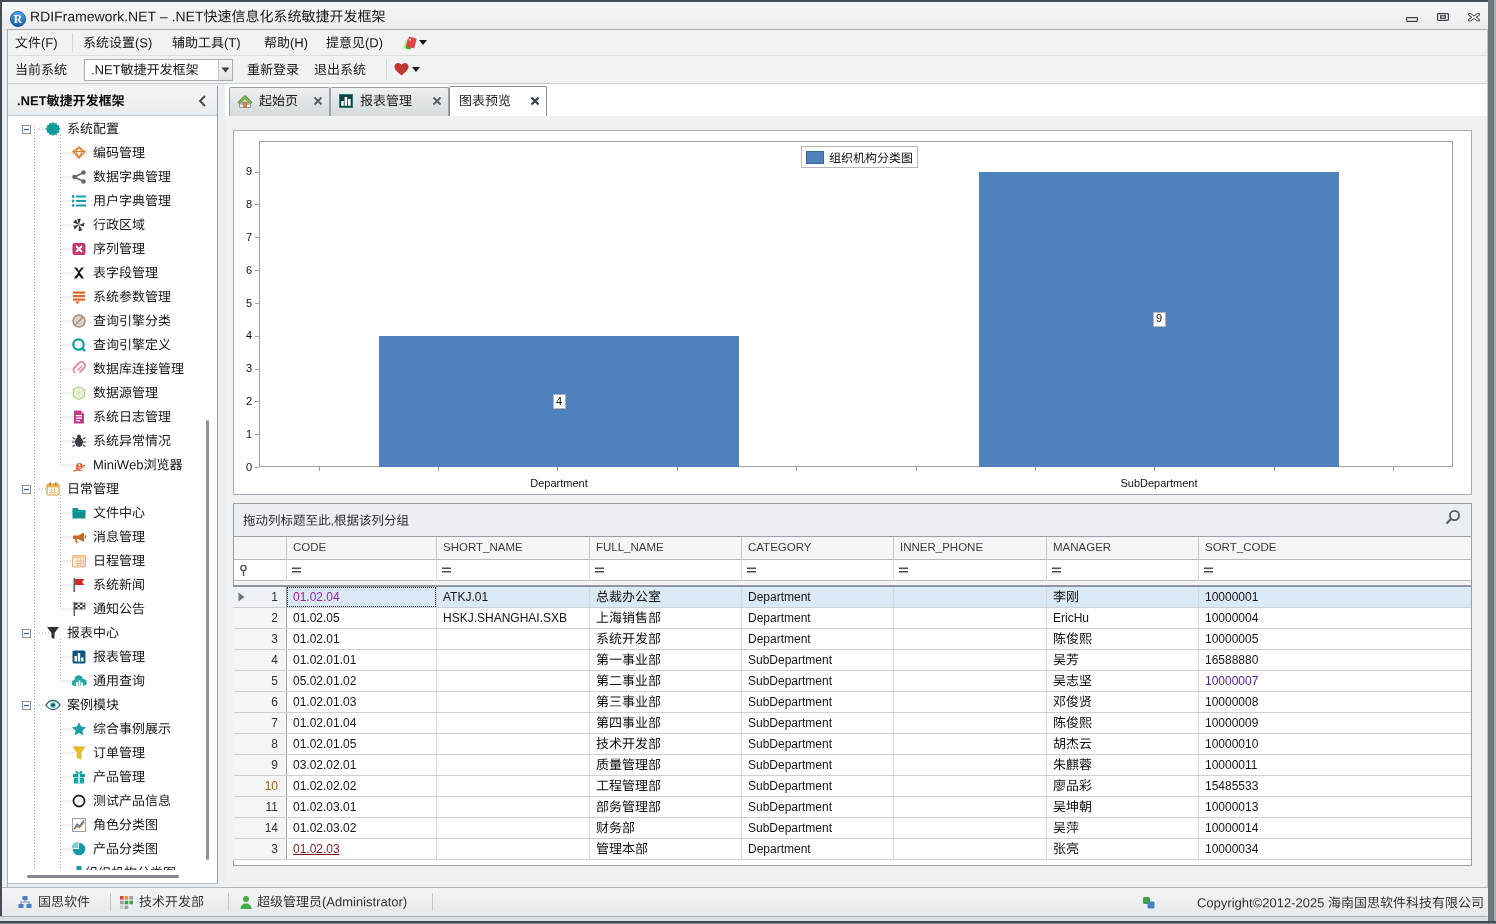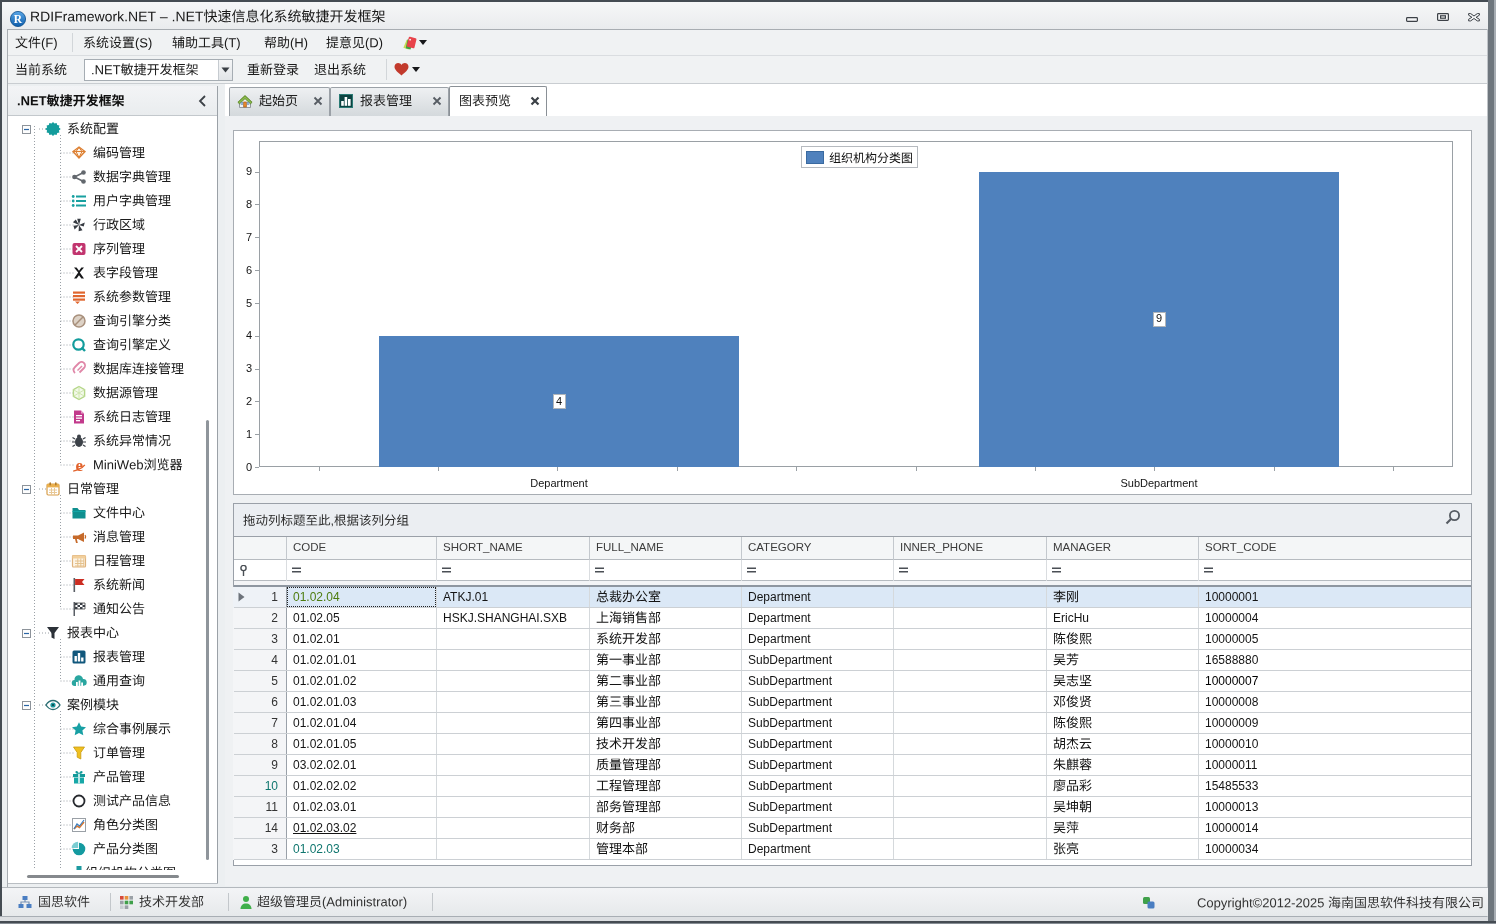--- a/index.html
+++ b/index.html
@@ -1218,21 +1218,21 @@
 <div style="position:absolute;left:233.0px;top:586.5px;width:53.0px;height:21.0px;background:#eef2f7;"></div>
 <div style="position:absolute;left:286.0px;top:586.5px;width:1.0px;height:273.0px;background:#9aa1a9;"></div>
 <div style="position:absolute;left:436.0px;top:586.5px;width:1.0px;height:273.0px;background:#d5d9dc;"></div>
 <div style="position:absolute;left:589.0px;top:586.5px;width:1.0px;height:273.0px;background:#d5d9dc;"></div>
 <div style="position:absolute;left:741.0px;top:586.5px;width:1.0px;height:273.0px;background:#d5d9dc;"></div>
 <div style="position:absolute;left:893.0px;top:586.5px;width:1.0px;height:273.0px;background:#d5d9dc;"></div>
 <div style="position:absolute;left:1046.0px;top:586.5px;width:1.0px;height:273.0px;background:#d5d9dc;"></div>
 <div style="position:absolute;left:1198.0px;top:586.5px;width:1.0px;height:273.0px;background:#d5d9dc;"></div>
 <div style="position:absolute;left:234.0px;top:606.5px;width:1237.0px;height:1.0px;background:#ccd0d4;"></div>
 <div style="position:absolute;right:1218.0px;top:589.6px;font:12.0px 'Liberation Sans',sans-serif;color:#333;white-space:nowrap;">1</div>
-<div style="position:absolute;left:293.0px;top:589.6px;font:12.0px 'Liberation Sans',sans-serif;color:#4d7c0f;white-space:nowrap;">01.02.04</div>
+<div style="position:absolute;left:293.0px;top:589.6px;font:12.0px 'Liberation Sans',sans-serif;color:#a21caf;white-space:nowrap;">01.02.04</div>
 <div style="position:absolute;left:443.0px;top:589.6px;font:12.0px 'Liberation Sans',sans-serif;color:#141414;white-space:nowrap;">ATKJ.01</div>
 <div style="position:absolute;left:596.0px;top:588.4px;width:65.0px;height:17.2px">
     <svg width="65.0" height="17.2" viewBox="0 -1020 5000 1320" class="tx">
       <g transform="scale(1,-1)" fill="#141414">
         <use href="#g155" x="0"></use>
         <use href="#g156" x="1000"></use>
         <use href="#g157" x="2000"></use>
         <use href="#g117" x="3000"></use>
         <use href="#g158" x="4000"></use>
       </g>
@@ -1310,21 +1310,21 @@
     <svg width="26.0" height="17.2" viewBox="0 -1020 2000 1320" class="tx">
       <g transform="scale(1,-1)" fill="#141414">
         <use href="#g172" x="0"></use>
         <use href="#g173" x="1000"></use>
       </g>
     </svg>
   </div>
 <div style="position:absolute;left:1205.0px;top:652.6px;font:12.0px 'Liberation Sans',sans-serif;color:#141414;white-space:nowrap;">16588880</div>
 <div style="position:absolute;left:234.0px;top:690.5px;width:1237.0px;height:1.0px;background:#ccd0d4;"></div>
 <div style="position:absolute;right:1218.0px;top:673.6px;font:12.0px 'Liberation Sans',sans-serif;color:#333;white-space:nowrap;">5</div>
-<div style="position:absolute;left:293.0px;top:673.6px;font:12.0px 'Liberation Sans',sans-serif;color:#141414;white-space:nowrap;">01.02.01.02</div>
+<div style="position:absolute;left:293.0px;top:673.6px;font:12.0px 'Liberation Sans',sans-serif;color:#141414;white-space:nowrap;">05.02.01.02</div>
 <div style="position:absolute;left:596.0px;top:672.4px;width:65.0px;height:17.2px">
     <svg width="65.0" height="17.2" viewBox="0 -1020 5000 1320" class="tx">
       <g transform="scale(1,-1)" fill="#141414">
         <use href="#g169" x="0"></use>
         <use href="#g174" x="1000"></use>
         <use href="#g126" x="2000"></use>
         <use href="#g171" x="3000"></use>
         <use href="#g165" x="4000"></use>
       </g>
     </svg>
@@ -1332,21 +1332,21 @@
 <div style="position:absolute;left:748.0px;top:673.6px;font:12.0px 'Liberation Sans',sans-serif;color:#141414;white-space:nowrap;">SubDepartment</div>
 <div style="position:absolute;left:1053.0px;top:672.4px;width:39.0px;height:17.2px">
     <svg width="39.0" height="17.2" viewBox="0 -1020 3000 1320" class="tx">
       <g transform="scale(1,-1)" fill="#141414">
         <use href="#g172" x="0"></use>
         <use href="#g97" x="1000"></use>
         <use href="#g175" x="2000"></use>
       </g>
     </svg>
   </div>
-<div style="position:absolute;left:1205.0px;top:673.6px;font:12.0px 'Liberation Sans',sans-serif;color:#000000;white-space:nowrap;">10000007</div>
+<div style="position:absolute;left:1205.0px;top:673.6px;font:12.0px 'Liberation Sans',sans-serif;color:#4c1d95;white-space:nowrap;">10000007</div>
 <div style="position:absolute;left:234.0px;top:711.5px;width:1237.0px;height:1.0px;background:#ccd0d4;"></div>
 <div style="position:absolute;right:1218.0px;top:694.6px;font:12.0px 'Liberation Sans',sans-serif;color:#333;white-space:nowrap;">6</div>
 <div style="position:absolute;left:293.0px;top:694.6px;font:12.0px 'Liberation Sans',sans-serif;color:#141414;white-space:nowrap;">01.02.01.03</div>
 <div style="position:absolute;left:596.0px;top:693.4px;width:65.0px;height:17.2px">
     <svg width="65.0" height="17.2" viewBox="0 -1020 5000 1320" class="tx">
       <g transform="scale(1,-1)" fill="#141414">
         <use href="#g169" x="0"></use>
         <use href="#g176" x="1000"></use>
         <use href="#g126" x="2000"></use>
         <use href="#g171" x="3000"></use>
@@ -1434,21 +1434,21 @@
     <svg width="39.0" height="17.2" viewBox="0 -1020 3000 1320" class="tx">
       <g transform="scale(1,-1)" fill="#141414">
         <use href="#g187" x="0"></use>
         <use href="#g188" x="1000"></use>
         <use href="#g189" x="2000"></use>
       </g>
     </svg>
   </div>
 <div style="position:absolute;left:1205.0px;top:757.6px;font:12.0px 'Liberation Sans',sans-serif;color:#141414;white-space:nowrap;">10000011</div>
 <div style="position:absolute;left:234.0px;top:795.5px;width:1237.0px;height:1.0px;background:#ccd0d4;"></div>
-<div style="position:absolute;right:1218.0px;top:778.6px;font:12.0px 'Liberation Sans',sans-serif;color:#0f766e;white-space:nowrap;">10</div>
+<div style="position:absolute;right:1218.0px;top:778.6px;font:12.0px 'Liberation Sans',sans-serif;color:#a16207;white-space:nowrap;">10</div>
 <div style="position:absolute;left:293.0px;top:778.6px;font:12.0px 'Liberation Sans',sans-serif;color:#141414;white-space:nowrap;">01.02.02.02</div>
 <div style="position:absolute;left:596.0px;top:777.4px;width:65.0px;height:17.2px">
     <svg width="65.0" height="17.2" viewBox="0 -1020 5000 1320" class="tx">
       <g transform="scale(1,-1)" fill="#141414">
         <use href="#g39" x="0"></use>
         <use href="#g113" x="1000"></use>
         <use href="#g67" x="2000"></use>
         <use href="#g68" x="3000"></use>
         <use href="#g165" x="4000"></use>
       </g>
@@ -1485,21 +1485,21 @@
       <g transform="scale(1,-1)" fill="#141414">
         <use href="#g172" x="0"></use>
         <use href="#g193" x="1000"></use>
         <use href="#g194" x="2000"></use>
       </g>
     </svg>
   </div>
 <div style="position:absolute;left:1205.0px;top:799.6px;font:12.0px 'Liberation Sans',sans-serif;color:#141414;white-space:nowrap;">10000013</div>
 <div style="position:absolute;left:234.0px;top:837.5px;width:1237.0px;height:1.0px;background:#ccd0d4;"></div>
 <div style="position:absolute;right:1218.0px;top:820.6px;font:12.0px 'Liberation Sans',sans-serif;color:#333;white-space:nowrap;">14</div>
-<div style="position:absolute;left:293.0px;top:820.6px;font:12.0px 'Liberation Sans',sans-serif;color:#141414;white-space:nowrap;text-decoration:underline;">01.02.03.02</div>
+<div style="position:absolute;left:293.0px;top:820.6px;font:12.0px 'Liberation Sans',sans-serif;color:#141414;white-space:nowrap;">01.02.03.02</div>
 <div style="position:absolute;left:596.0px;top:819.4px;width:39.0px;height:17.2px">
     <svg width="39.0" height="17.2" viewBox="0 -1020 3000 1320" class="tx">
       <g transform="scale(1,-1)" fill="#141414">
         <use href="#g195" x="0"></use>
         <use href="#g192" x="1000"></use>
         <use href="#g165" x="2000"></use>
       </g>
     </svg>
   </div>
 <div style="position:absolute;left:748.0px;top:820.6px;font:12.0px 'Liberation Sans',sans-serif;color:#141414;white-space:nowrap;">SubDepartment</div>
@@ -1507,21 +1507,21 @@
     <svg width="26.0" height="17.2" viewBox="0 -1020 2000 1320" class="tx">
       <g transform="scale(1,-1)" fill="#141414">
         <use href="#g172" x="0"></use>
         <use href="#g196" x="1000"></use>
       </g>
     </svg>
   </div>
 <div style="position:absolute;left:1205.0px;top:820.6px;font:12.0px 'Liberation Sans',sans-serif;color:#141414;white-space:nowrap;">10000014</div>
 <div style="position:absolute;left:234.0px;top:858.5px;width:1237.0px;height:1.0px;background:#ccd0d4;"></div>
 <div style="position:absolute;right:1218.0px;top:841.6px;font:12.0px 'Liberation Sans',sans-serif;color:#333;white-space:nowrap;">3</div>
-<div style="position:absolute;left:293.0px;top:841.6px;font:12.0px 'Liberation Sans',sans-serif;color:#0f766e;white-space:nowrap;">01.02.03</div>
+<div style="position:absolute;left:293.0px;top:841.6px;font:12.0px 'Liberation Sans',sans-serif;color:#7f1d1d;white-space:nowrap;text-decoration:underline;">01.02.03</div>
 <div style="position:absolute;left:596.0px;top:840.4px;width:52.0px;height:17.2px">
     <svg width="52.0" height="17.2" viewBox="0 -1020 4000 1320" class="tx">
       <g transform="scale(1,-1)" fill="#141414">
         <use href="#g67" x="0"></use>
         <use href="#g68" x="1000"></use>
         <use href="#g197" x="2000"></use>
         <use href="#g165" x="3000"></use>
       </g>
     </svg>
   </div>

